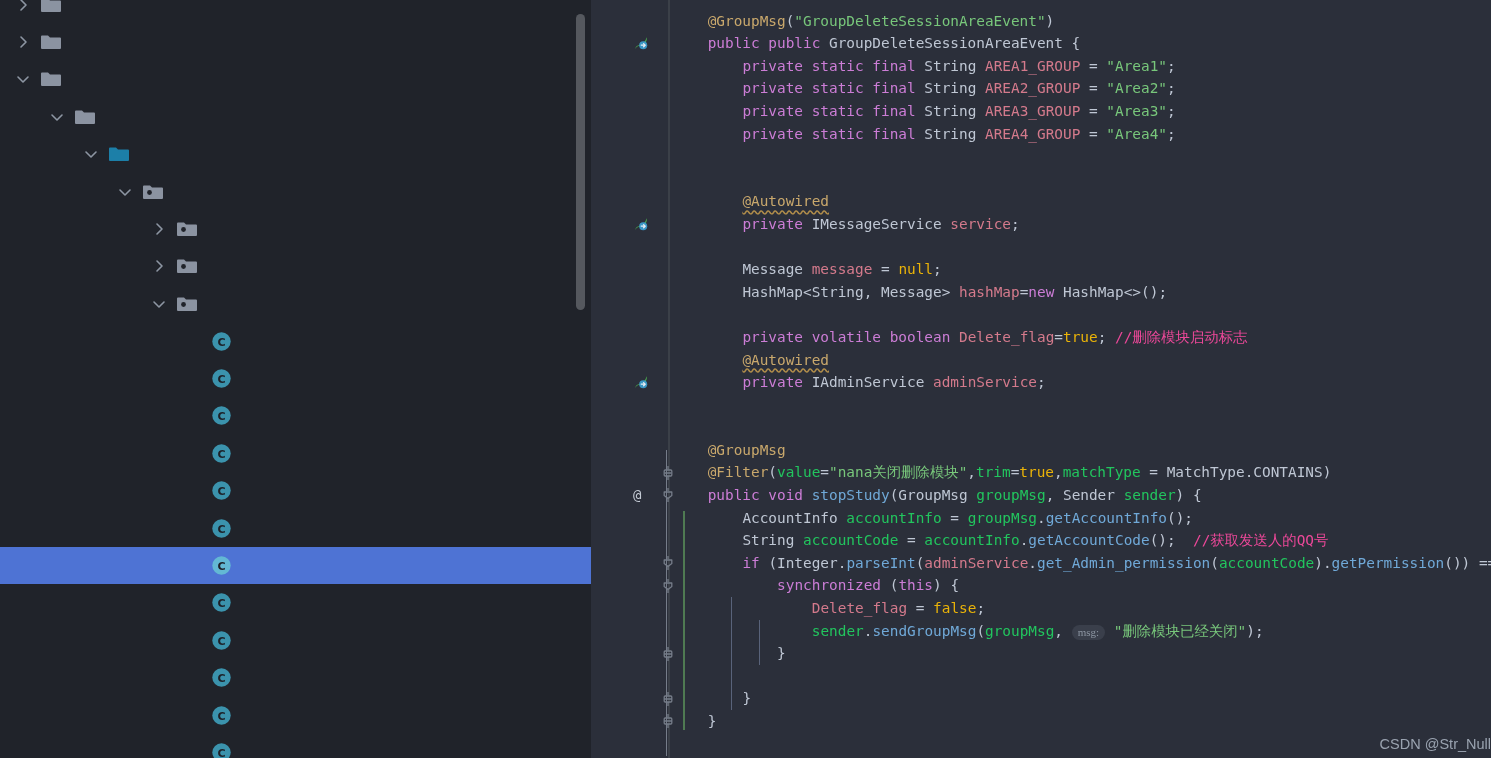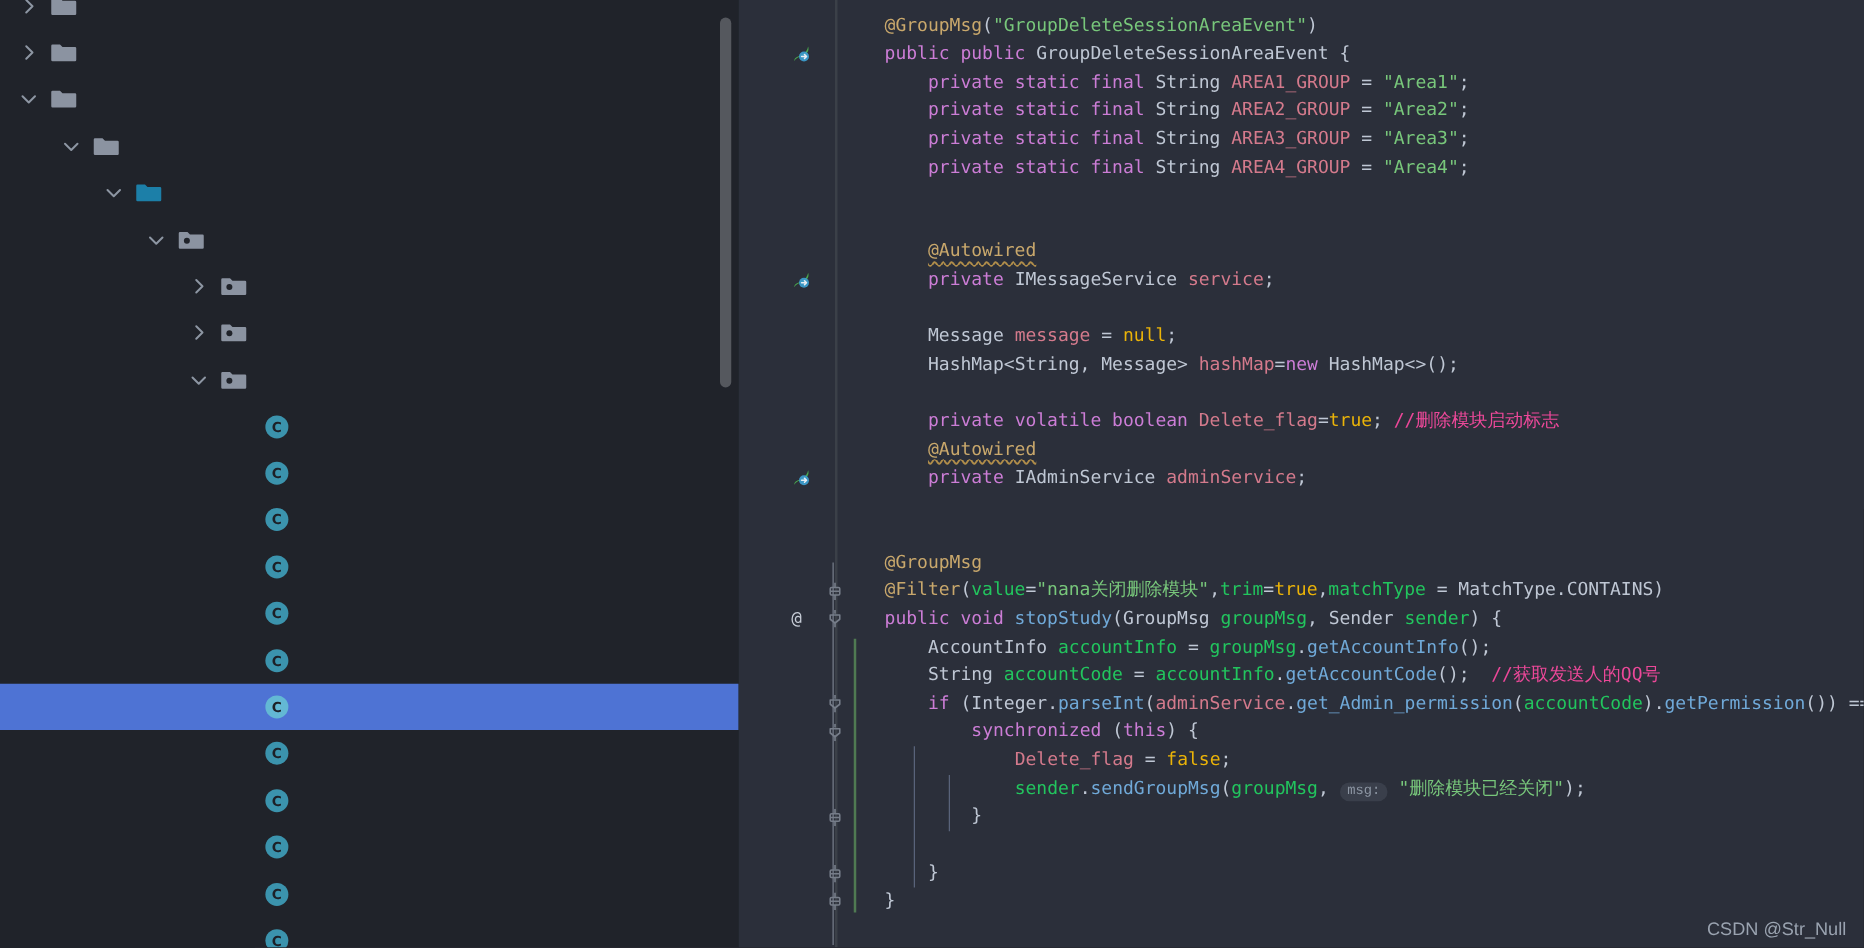--- a/index.html
+++ b/index.html
@@ -97,25 +97,25 @@
   .op   { color:#bfc7d4; }
   .wavy {
     text-decoration: underline;
     text-decoration-style: wavy;
     text-decoration-color:#b08d4a;
     text-underline-offset:3px;
   }
   .hint {
     background:#3a3f4b; color:#8d96a3;
     font-size:11px; padding:1px 6px 2px 6px;
-    border-radius:8px; font-family:Liberation Mono, monospace;
+    border-radius:8px; font-family:Liberation Serif, serif;
   }
 
   #watermark {
-    position:absolute; right:14px; bottom:6px;
+    position:absolute; right:0; bottom:6px;
     color:#9aa3b0; font-size:14.5px;
     font-family:"Liberation Sans", sans-serif;
   }
 </style>
 </head>
 <body>
 
 <div id="app">
 
   <div id="tree-panel">

